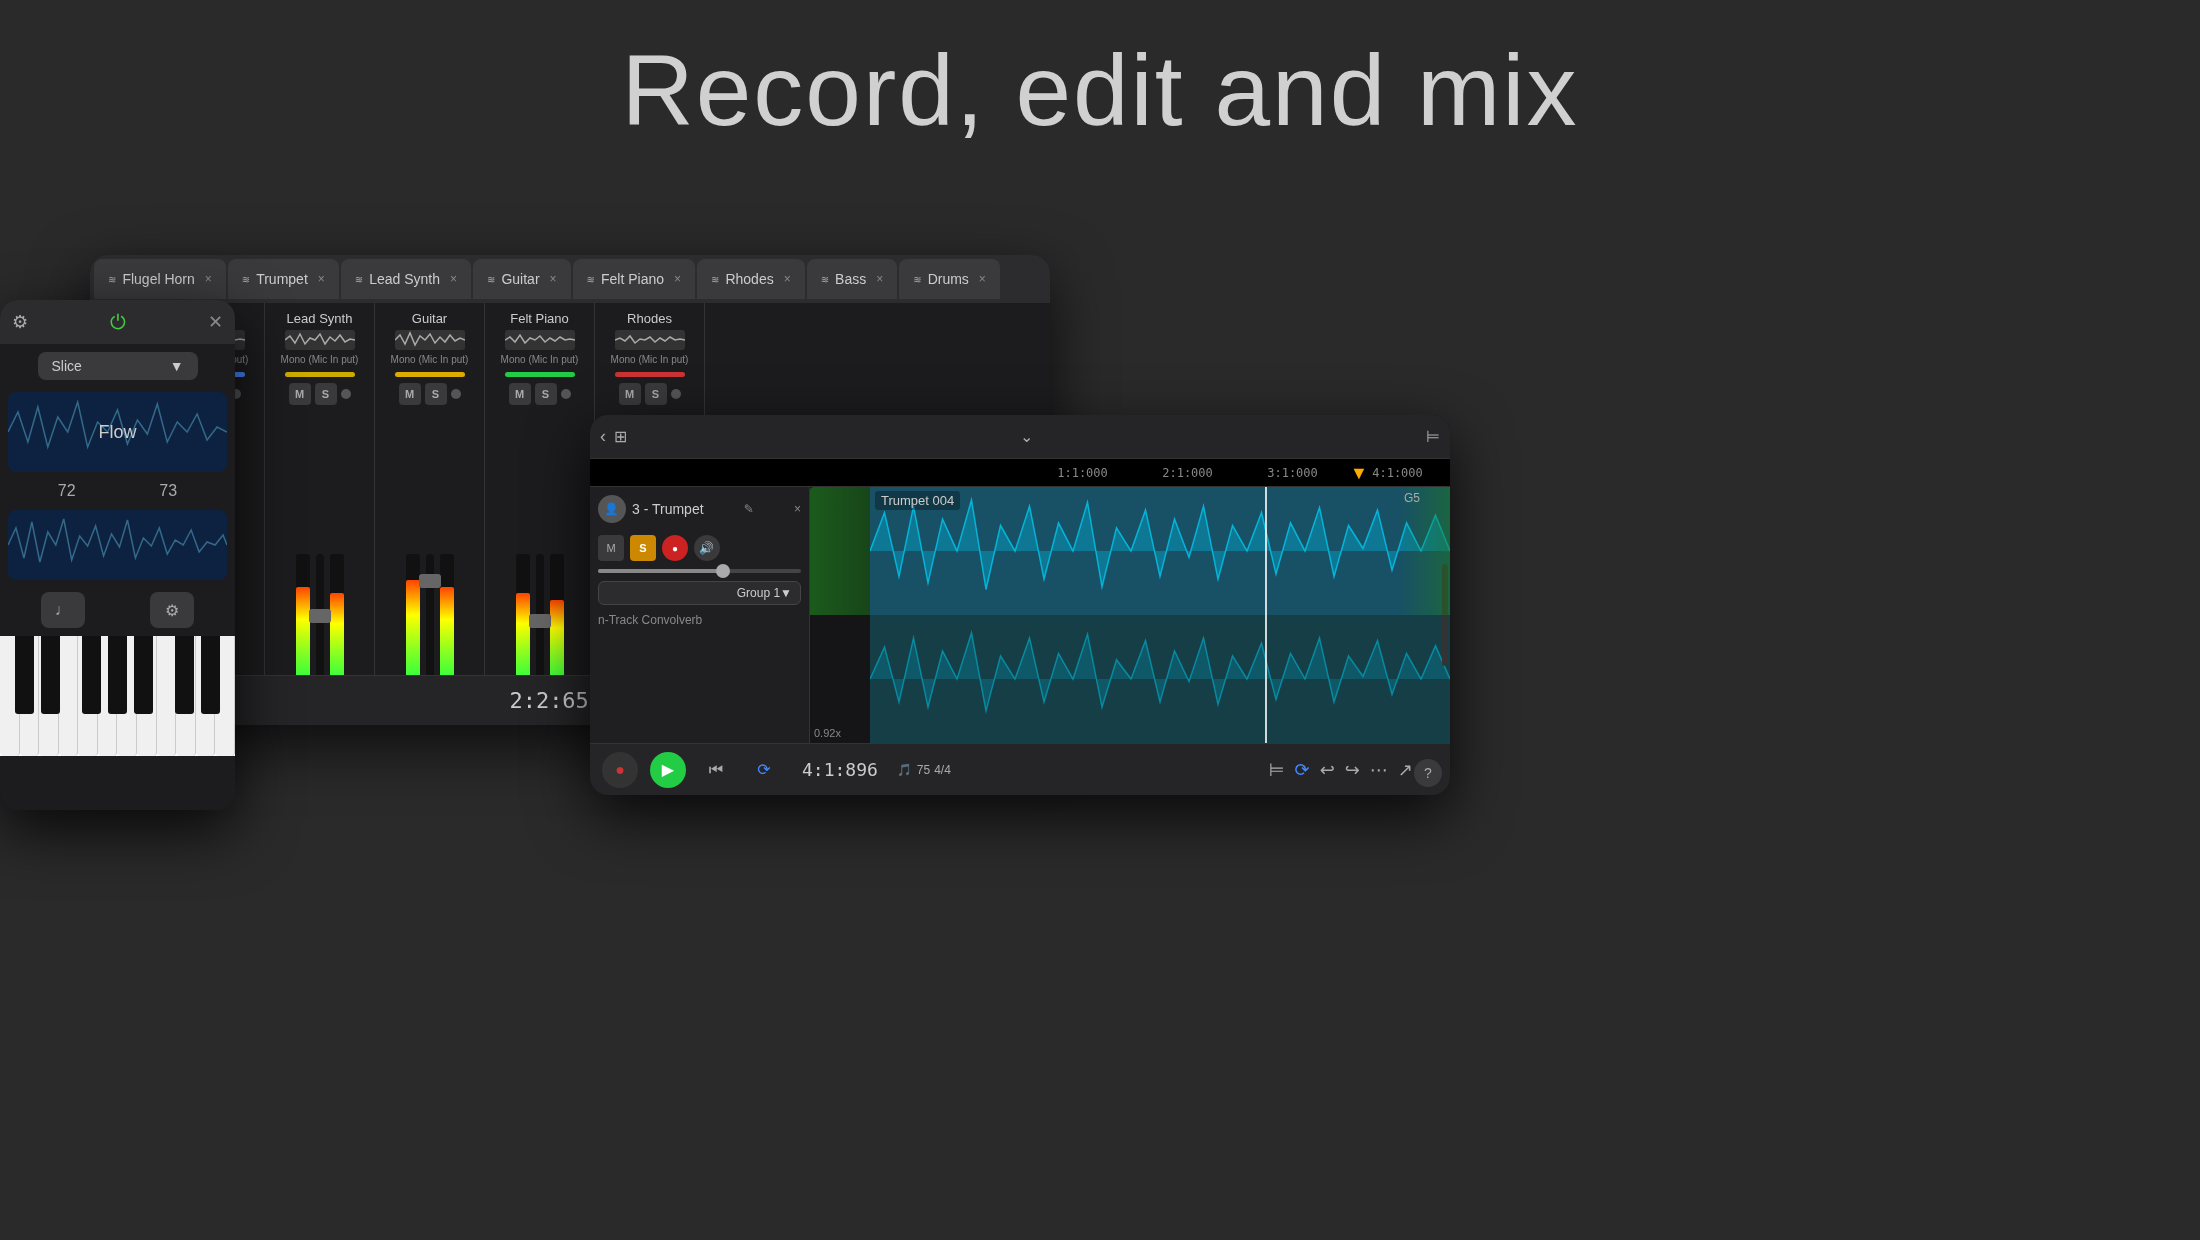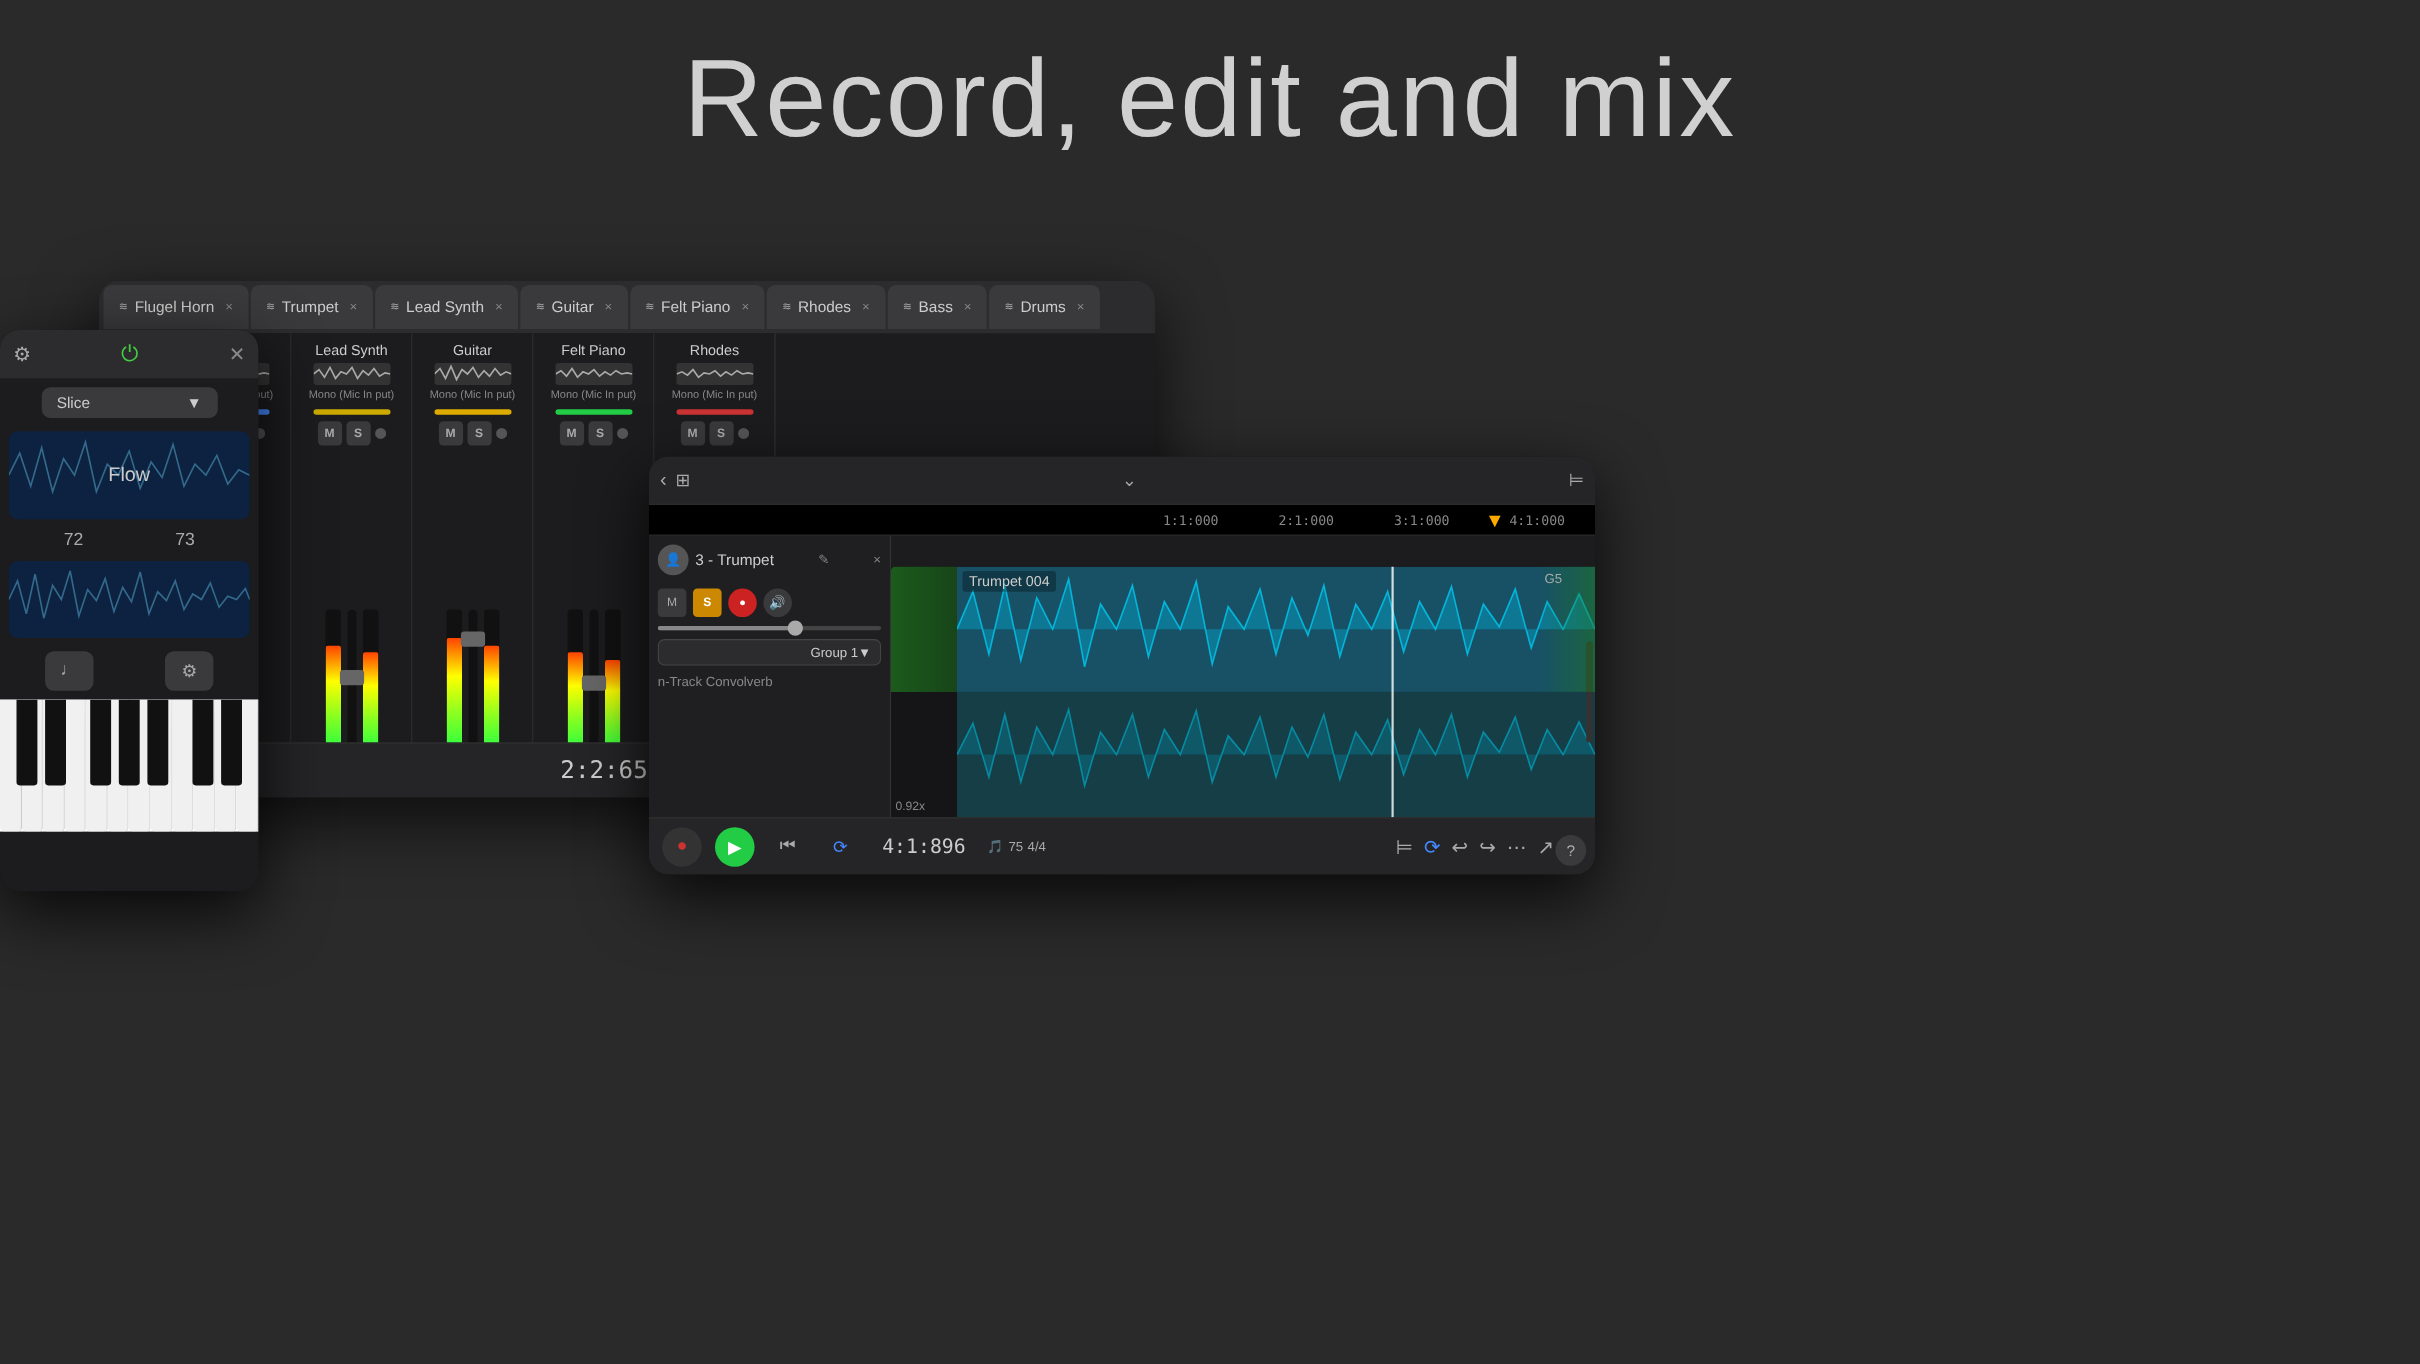--- a/index.html
+++ b/index.html
@@ -1015,21 +1015,21 @@
       </div>
       <div class="track-group-row">
         <div class="track-group-select">
           <span>Group 1</span>
           <span>▼</span>
         </div>
       </div>
       <div class="track-plugin">n-Track Convolverb</div>
     </div>
 
-    <div class="track-content" style="position:relative;margin-top:28px;">
+    <div class="track-content" style="position:relative;">
 
       <div style="position:absolute;left:0;top:0;width:60px;height:50%;background:linear-gradient(to right, rgba(30,120,30,0.7), rgba(30,180,30,0.3));border-radius:4px 0 0 0;z-index:2;"></div>
 
       <div style="position:absolute;top:4px;left:65px;color:#ccc;font-size:13px;z-index:3;background:rgba(0,0,0,0.3);padding:2px 6px;border-radius:3px;">Trumpet 004</div>
       <div style="position:absolute;top:4px;right:30px;color:#aaa;font-size:12px;z-index:3;">G5</div>
 
       <svg style="position:absolute;top:0;left:60px;right:0;height:50%;width:calc(100% - 60px);" viewBox="0 0 600 100" preserveAspectRatio="none">
         <rect width="600" height="100" fill="#1a7a9a" opacity="0.6"></rect>
         <polyline points="0,50 15,20 30,70 45,15 60,75 75,25 90,50 105,10 120,80 135,30 150,50 165,15 180,72 195,28 210,50 225,12 240,78 255,32 270,50 285,18 300,70 315,25 330,55 345,15 360,72 375,30 390,50 405,20 420,68 435,28 450,50 465,16 480,70 495,30 510,48 525,18 540,65 555,28 570,50 585,22 600,50" fill="rgba(0,180,220,0.4)" stroke="rgba(0,200,240,0.8)" stroke-width="1.5"></polyline>
       </svg>

